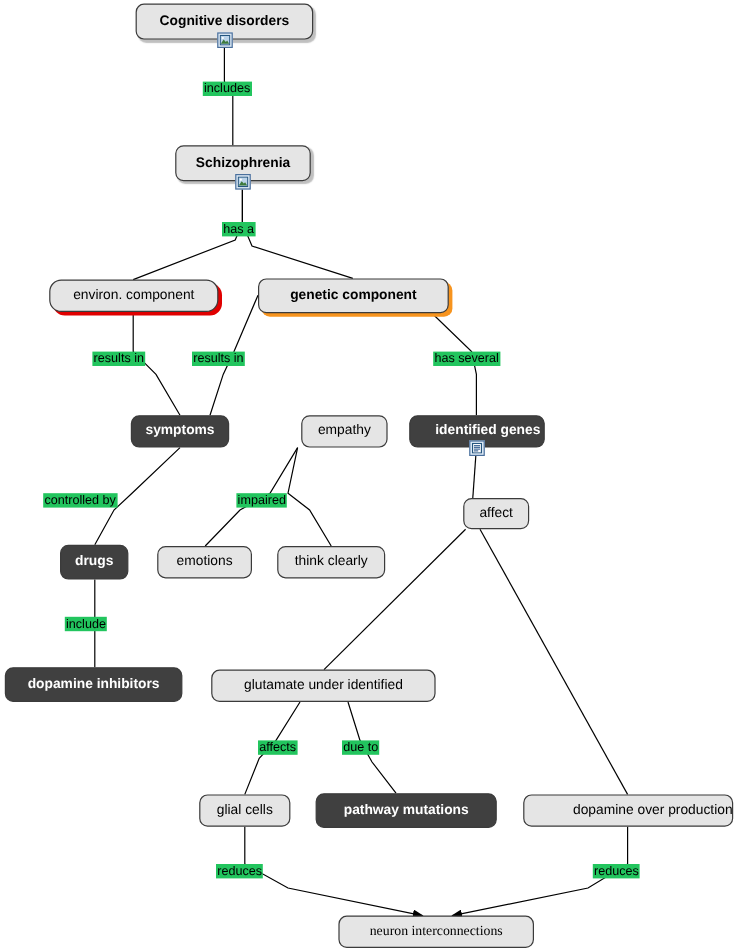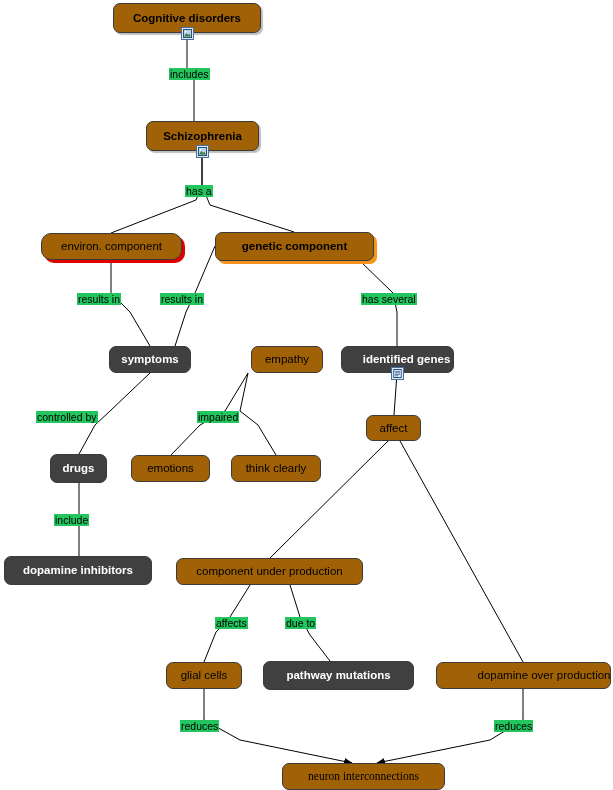--- a/index.html
+++ b/index.html
@@ -22,21 +22,21 @@
     left: 0;
     top: 0;
     width: 613px;
     height: 790px;
   }
   .node {
     position: absolute;
     box-sizing: border-box;
     border: 1px solid #3b3b3b;
     border-radius: 7px;
-    background: #a16207;
+    background: #e5e5e5;
     color: #000000;
     font-size: 11.5px;
     line-height: 1.1;
     display: flex;
     align-items: center;
     justify-content: center;
     text-align: center;
     white-space: nowrap;
     padding: 0 7px;
   }
@@ -159,28 +159,28 @@
       </div>
       <div class="node red" style="left: 50px; top: 454px; width: 57px; height: 29px;">
         <span>drugs</span>
       </div>
       <div class="node" style="left: 131px; top: 455px; width: 79px; height: 27px;">
         <span>emotions</span>
       </div>
       <div class="node" style="left: 231px; top: 455px; width: 90px; height: 27px;">
         <span>think clearly</span>
       </div>
-      <div class="node" style="left: 366px; top: 415px; width: 55px; height: 26px;">
+      <div class="node" style="left: 386px; top: 415px; width: 55px; height: 26px;">
         <span>affect</span>
       </div>
       <div class="node red" style="left: 4px; top: 556px; width: 148px; height: 29px;">
         <span>dopamine inhibitors</span>
       </div>
       <div class="node" style="left: 176px; top: 558px; width: 187px; height: 27px;">
-        <span>component under production</span>
+        <span>glutamate under identified</span>
       </div>
       <div class="node" style="left: 166px; top: 662px; width: 76px; height: 27px;">
         <span>glial cells</span>
       </div>
       <div class="node red" style="left: 263px; top: 661px; width: 151px; height: 29px;">
         <span>pathway mutations</span>
       </div>
       <div class="node" style="left: 436px; top: 662px; width: 175px; height: 27px; padding-left: 48px;">
         <span>dopamine over production</span>
       </div>

